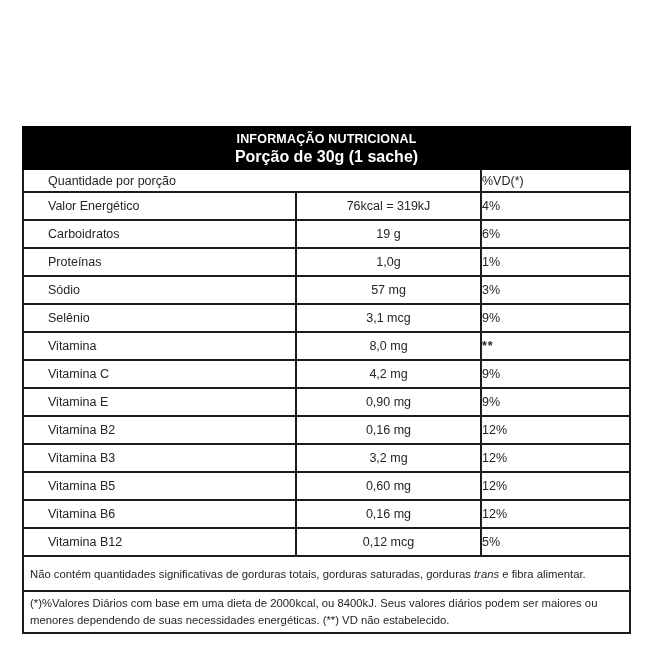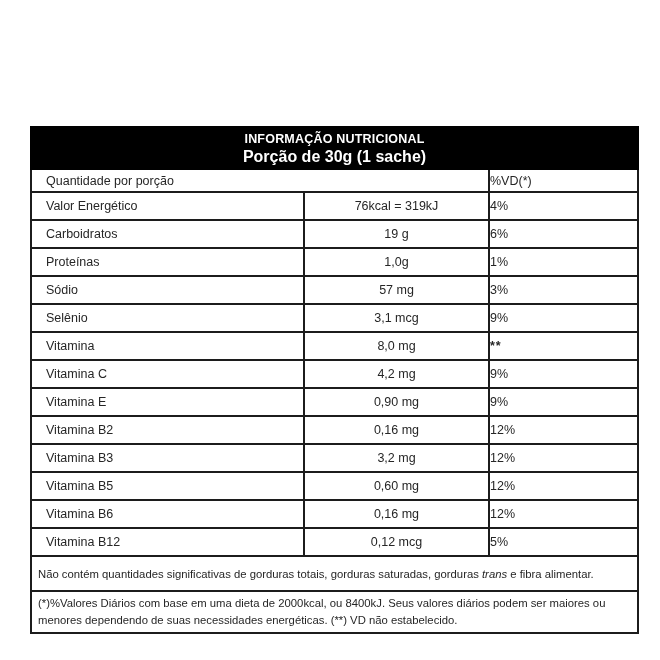--- a/index.html
+++ b/index.html
@@ -8,21 +8,21 @@
     position: relative;
     width: 660px;
     height: 660px;
     background: #ffffff;
     font-family: "Liberation Sans", sans-serif;
     color: #1c1c1c;
     overflow: hidden;
   }
   .nutrition-table-wrap {
     position: absolute;
-    left: 30px;
+    left: 22px;
     top: 126px;
     width: 607px;
   }
   table.nutrition {
     width: 100%;
     border-collapse: collapse;
     table-layout: fixed;
   }
   table.nutrition td, table.nutrition th {
     border: 2px solid #1c1c1c;
@@ -48,21 +48,21 @@
     line-height: 18px;
   }
   .band-subtitle {
     display: block;
     font-weight: bold;
     font-size: 16px;
     line-height: 17px;
   }
   tr.qty-row td { height: 23px; }
   tr.nutrient-row td { height: 28px; }
-  td.cell-name { text-align: left; padding-left: 14px; }
+  td.cell-name { text-align: left; padding-left: 24px; }
   td.cell-amount { text-align: center; }
   td.cell-vd { text-align: left; }
   td.cell-vd-bold { font-weight: bold; letter-spacing: 1px; }
   tr.footnote-row td {
     height: 35px;
     font-size: 11.3px;
     text-align: left;
     padding: 2px 6px 2px 6px;
     white-space: normal;
     line-height: 14px;

